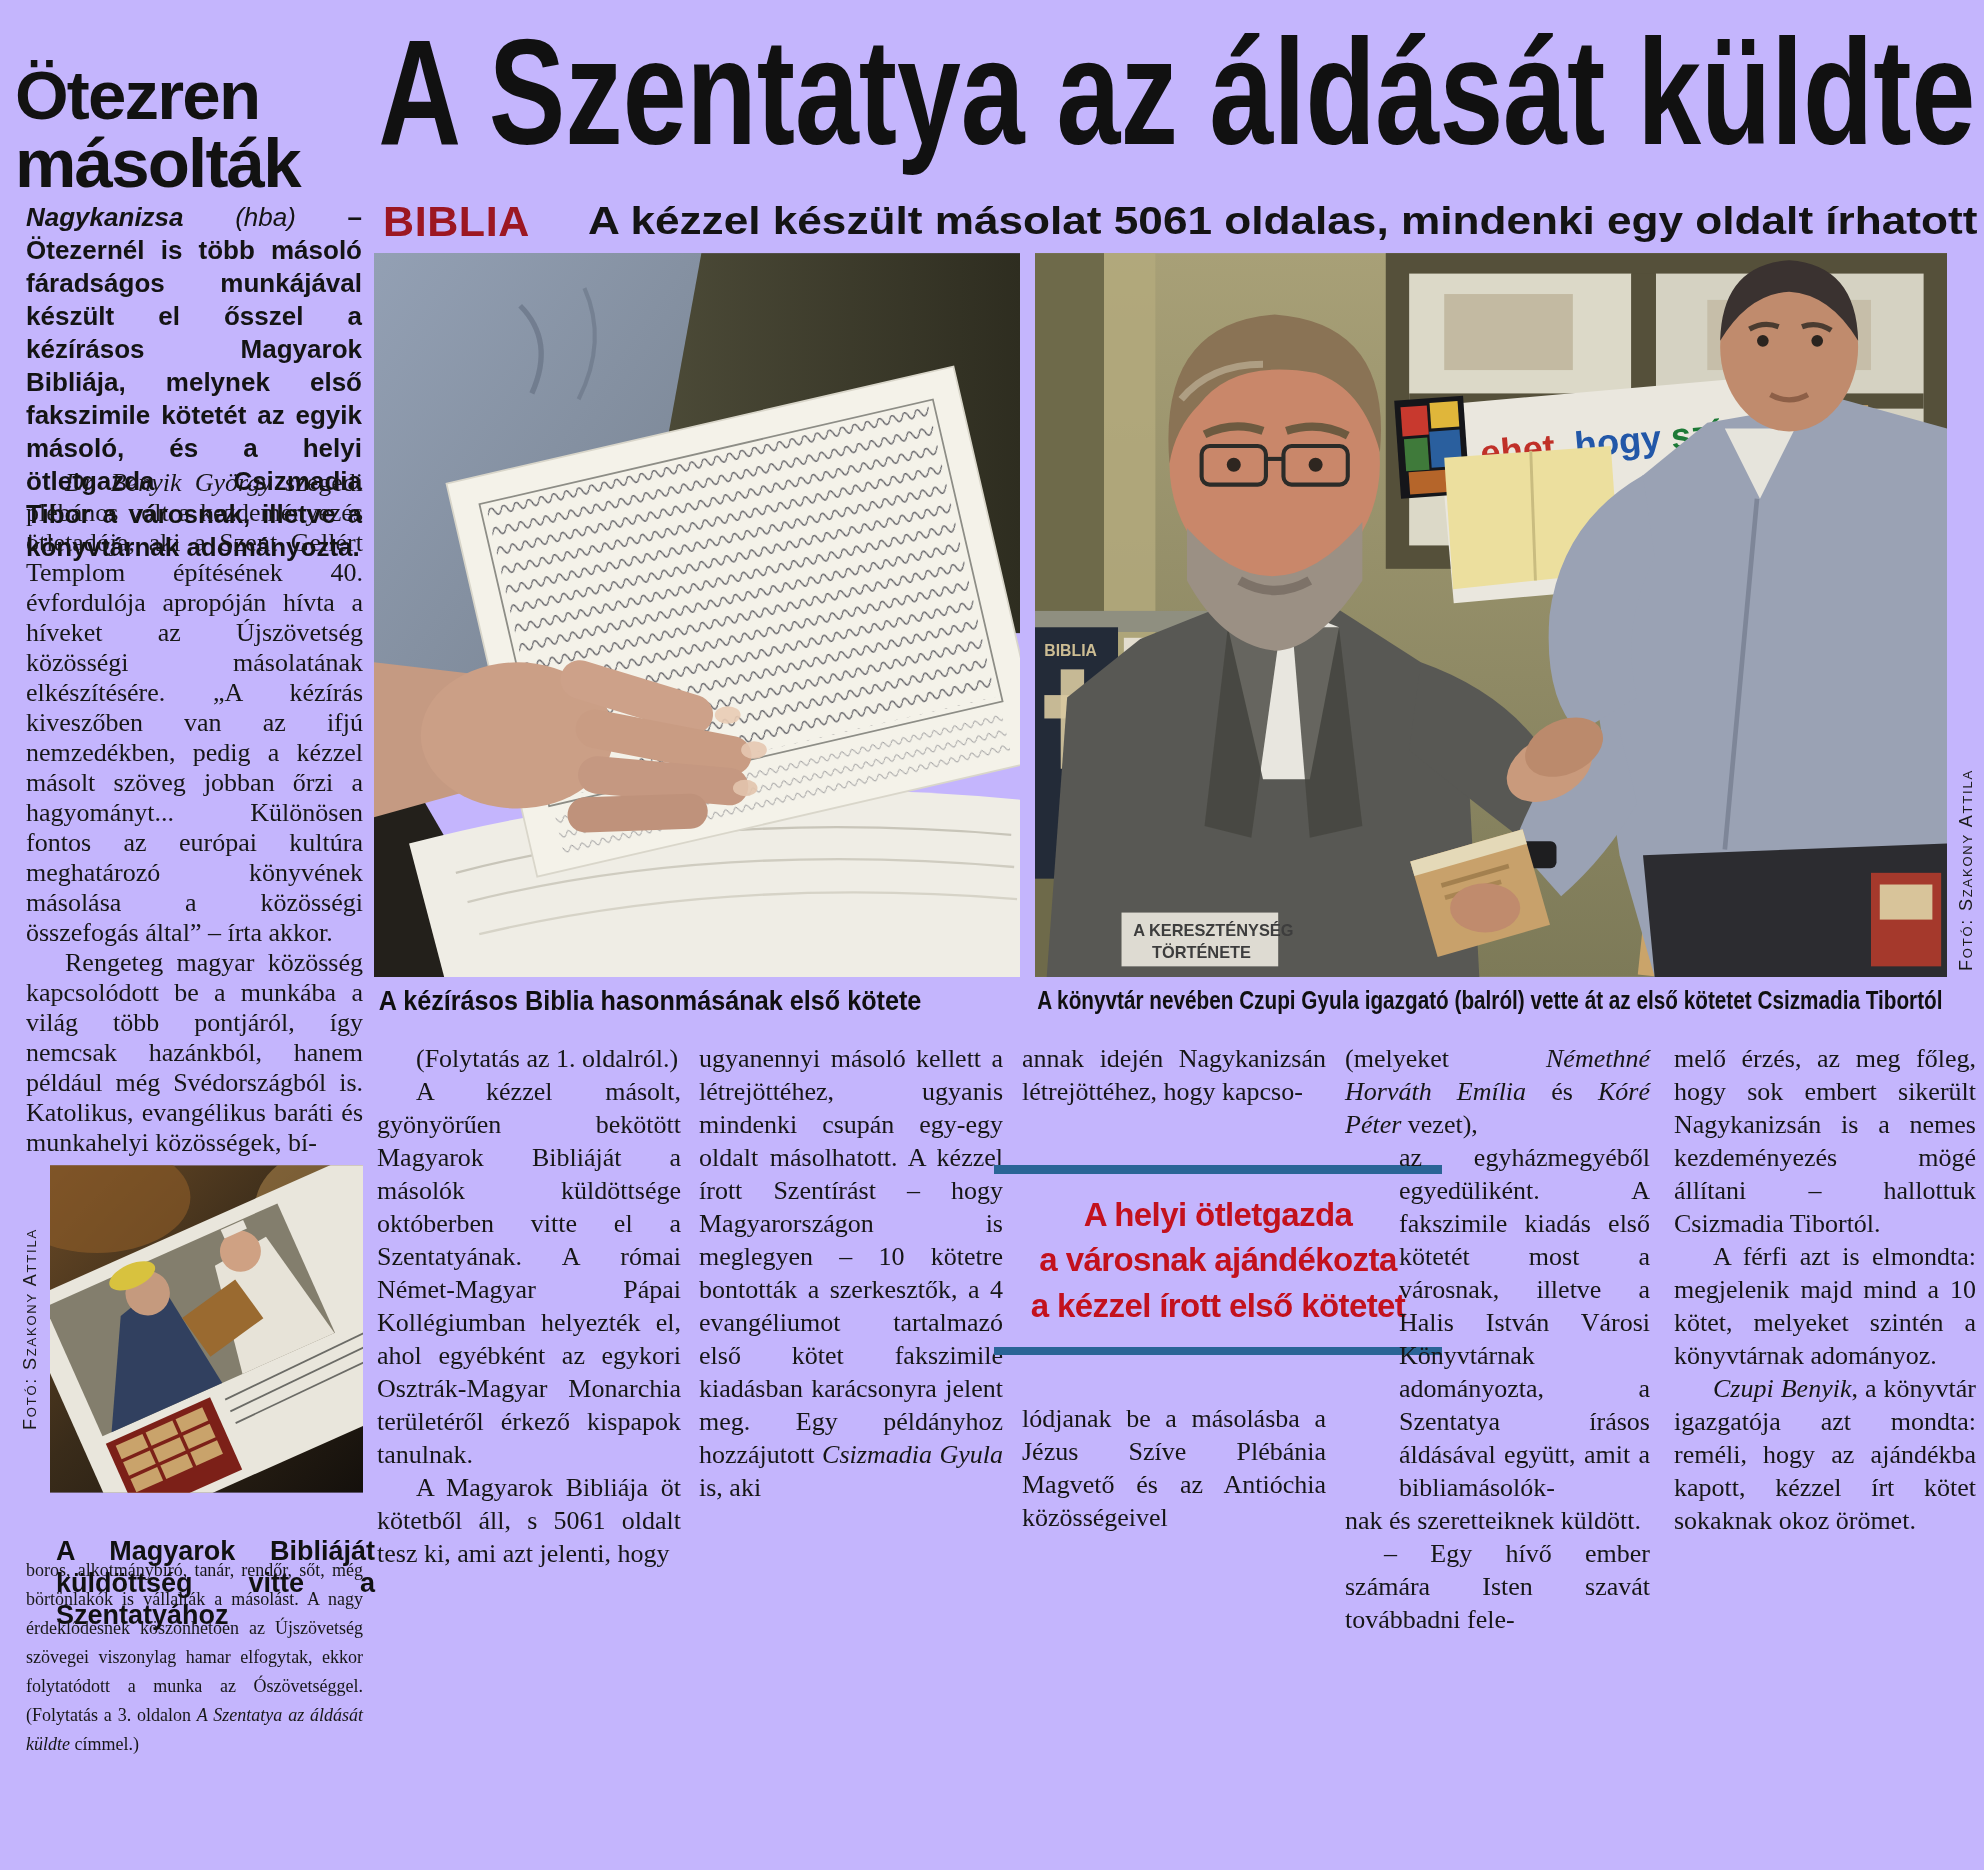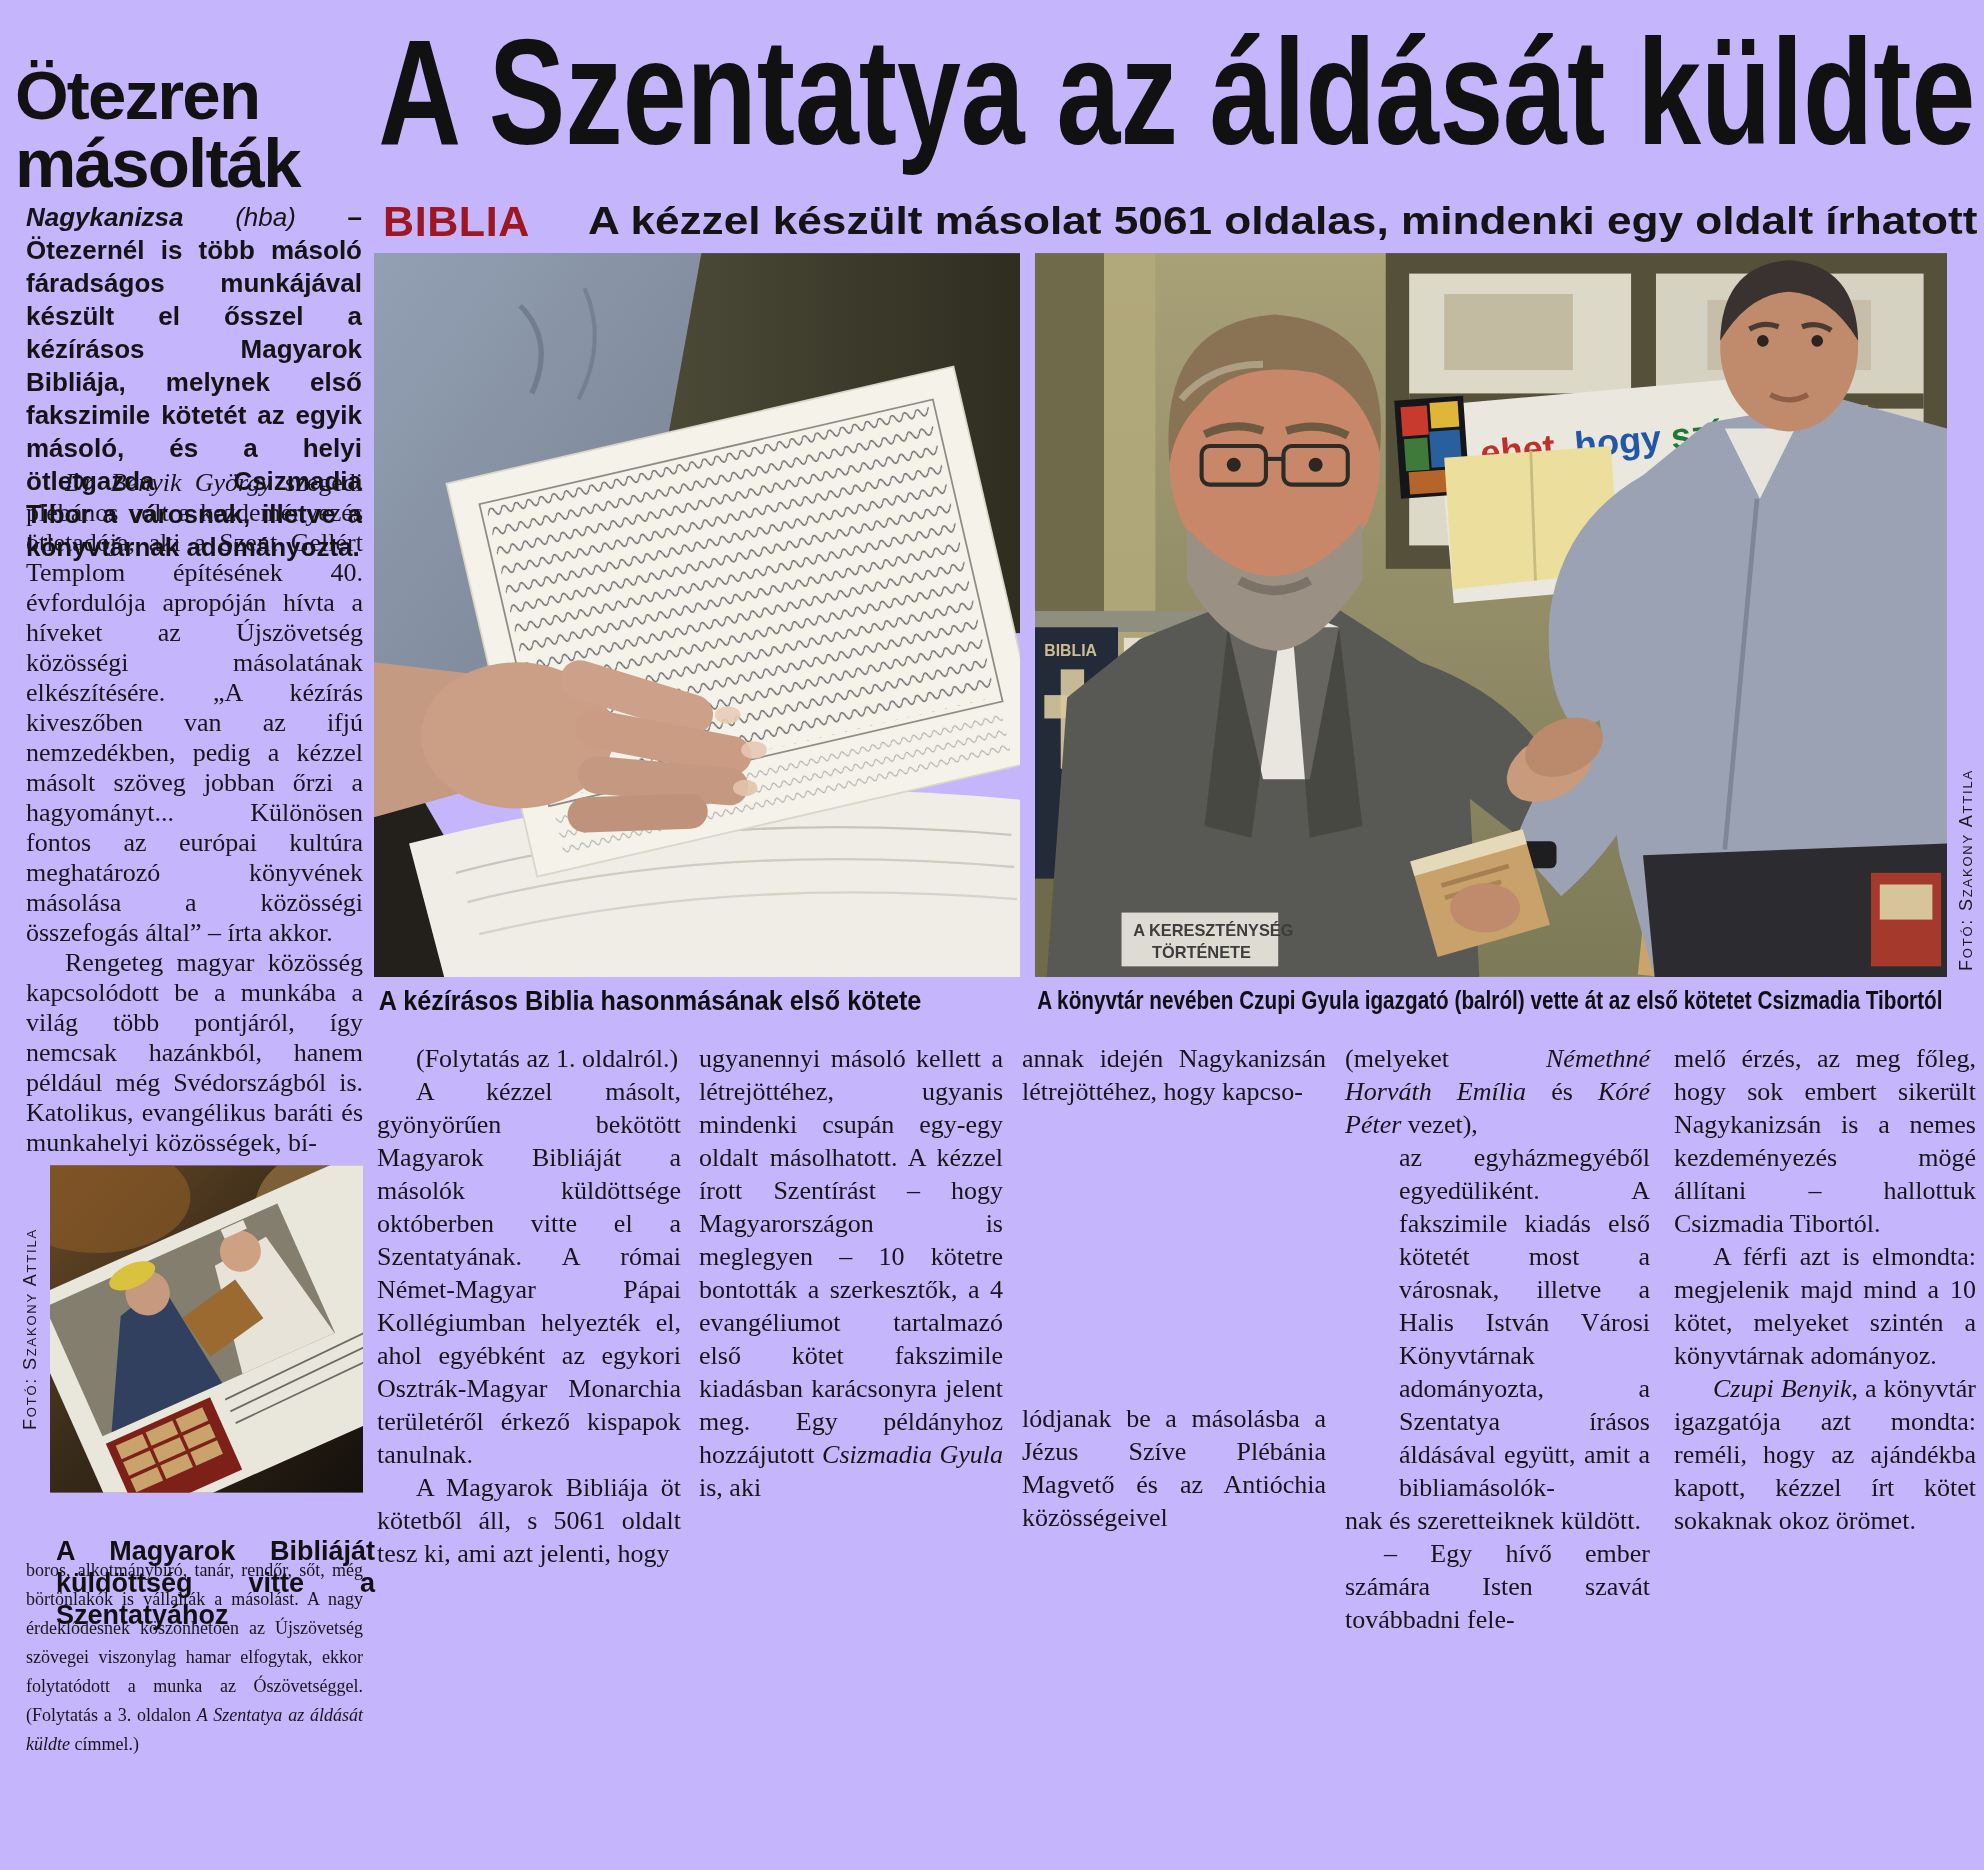--- a/index.html
+++ b/index.html
@@ -347,20 +347,29 @@
   </div>
 
   <div class="abs col" id="c2">
     <p class="noind"><span>ugyanennyi másoló kellett a létrejöttéhez, ugyanis mindenki csupán egy-egy oldalt másolhatott. A kézzel írott Szentírást – hogy Magyarországon is meglegyen – 10 kötetre bontották a szerkesztők, a 4 evangéliumot tartalmazó első kötet fakszimile kiadásban karácsonyra jelent meg. Egy példányhoz hozzájutott </span><i>Csizmadia Gyula</i><span> is, aki</span></p>
   </div>
 
   <div class="abs col" id="c3a">
     <p class="noind">annak idején Nagykanizsán létrejöttéhez, hogy kapcso-</p>
   </div>
 
+  <div class="abs" id="pullquote">
+    <div class="bar"></div>
+    <div class="qtext">
+      <div>A helyi ötletgazda</div>
+      <div>a városnak ajándékozta</div>
+      <div>a kézzel írott első kötetet</div>
+    </div>
+    <div class="bar bottom"></div>
+  </div>
 
   <div class="abs col" id="c3b">
     <p class="noind">lódjanak be a másolásba a Jézus Szíve Plébánia Magvető és az Antióchia közösségeivel</p>
   </div>
 
   <div class="abs col" id="c4">
     <p class="noind"><span>(melyeket </span><i>Némethné Horváth Emília</i><span> és </span><i>Kóré Péter</i><span> vezet),</span></p>
     <p class="noind mid">az egyházmegyéből egyedüliként. A fakszimile kiadás első kötetét most a városnak, illetve a Halis István Városi Könyvtárnak adományozta, a Szentatya írásos áldásával együtt, amit a bibliamásolók-</p>
     <p class="noind">nak és szeretteiknek küldött.</p>
     <p class="ind">– Egy hívő ember számára Isten szavát továbbadni fele-</p>

